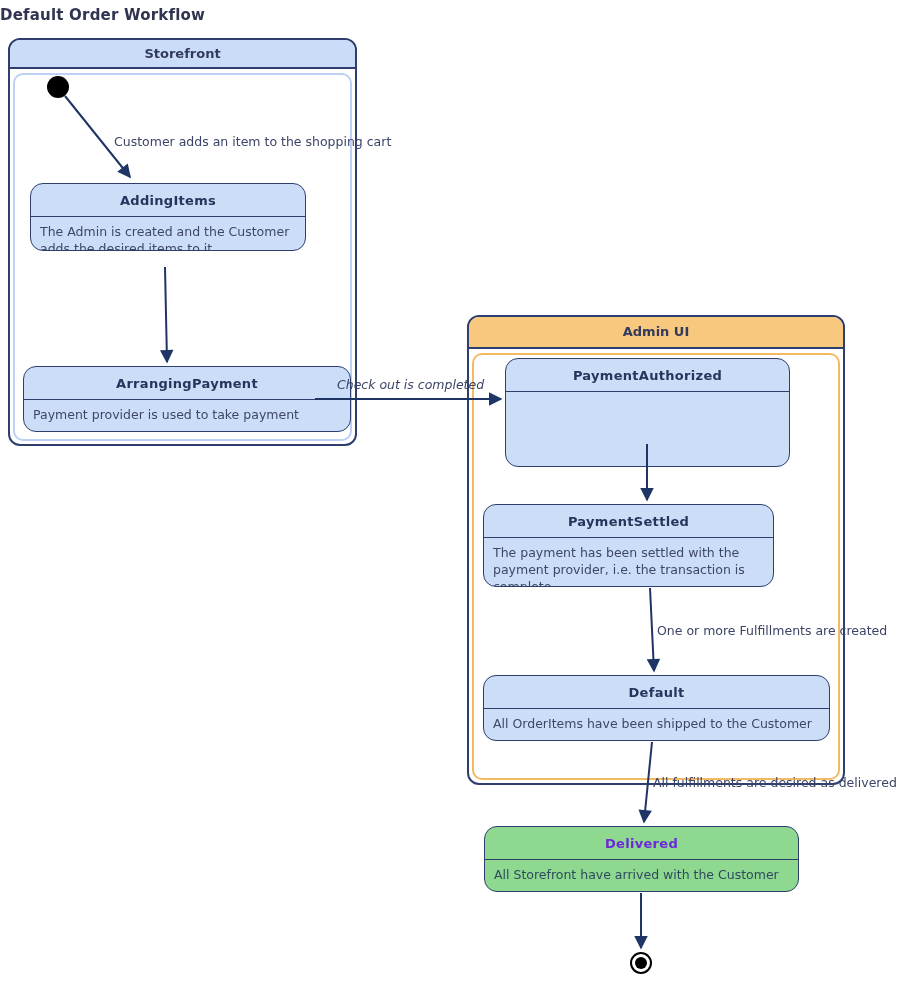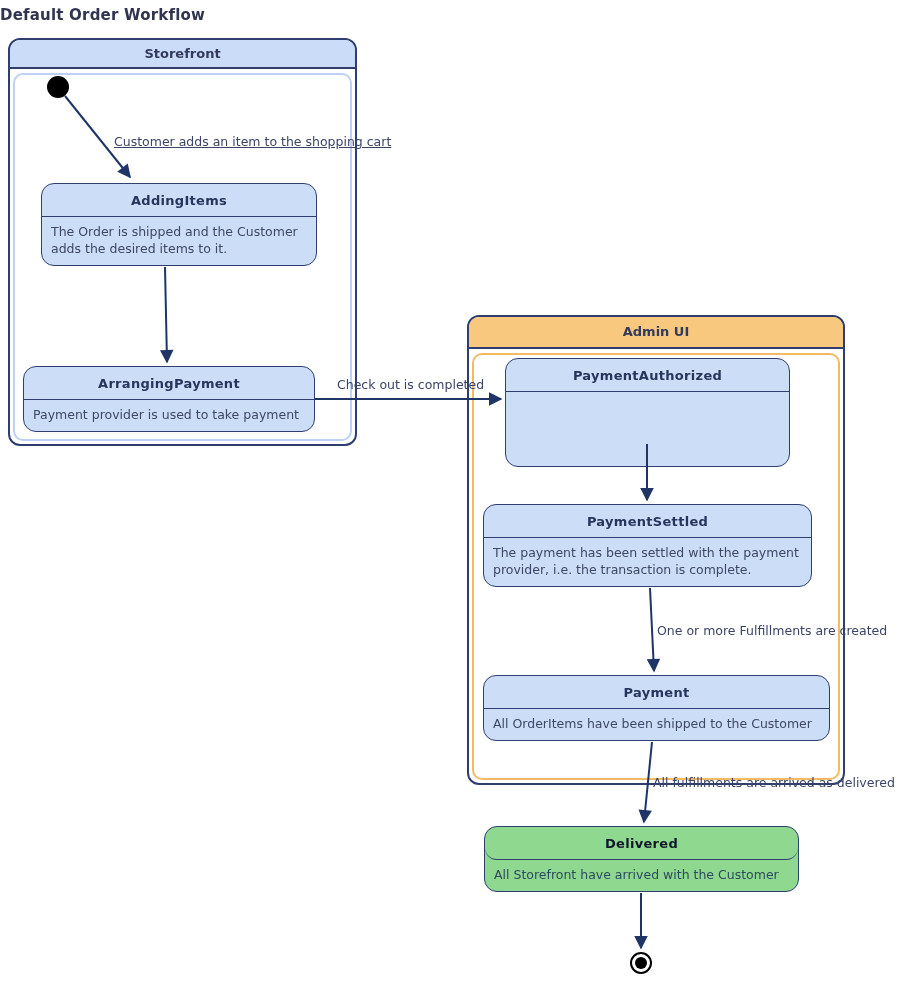--- a/index.html
+++ b/index.html
@@ -74,27 +74,27 @@
     border-bottom: 1px solid #2e3f6f;
     letter-spacing: 0.3px;
   }
   .state-desc {
     padding: 6px 9px 0 9px;
     font-size: 12.5px;
     line-height: 17px;
     color: #3e4865;
   }
   .state.green { background: #8fd88f; }
-  .state.green .state-title { color: #0f172a; border-radius: 12px; }
+  .state.green .state-title { color: #6d28d9; }
   .state.green .state-desc { color: #2e4a5e; }
 
-  .s-addingitems      { left: 41px;  top: 183px; width: 276px; height: 83px; }
-  .s-arrangingpayment { left: 23px;  top: 366px; width: 292px; height: 66px; }
+  .s-addingitems      { left: 30px;  top: 183px; width: 276px; height: 68px; }
+  .s-arrangingpayment { left: 23px;  top: 366px; width: 328px; height: 66px; }
   .s-paymentauthorized{ left: 505px; top: 358px; width: 285px; height: 109px; }
-  .s-paymentsettled   { left: 483px; top: 504px; width: 329px; height: 83px; }
+  .s-paymentsettled   { left: 483px; top: 504px; width: 291px; height: 83px; }
   .s-shipped          { left: 483px; top: 675px; width: 347px; height: 66px; }
   .s-delivered        { left: 484px; top: 826px; width: 315px; height: 66px; }
 
   
   .initial-state {
     position: absolute;
     left: 47px; top: 76px;
     width: 22px; height: 22px;
     background: #000000;
     border-radius: 50%;
@@ -132,22 +132,22 @@
   }
 
   
   .tlabel {
     position: absolute;
     font-size: 12.5px;
     color: #3b4466;
     white-space: nowrap;
     z-index: 6;
   }
-  .t-add      { left: 114px; top: 134px; text-decoration: underline; }
-  .t-checkout { left: 337px; top: 377px; }
+  .t-add      { left: 114px; top: 134px; }
+  .t-checkout { left: 337px; top: 377px; font-style: italic; }
   .t-fulfill  { left: 657px; top: 623px; }
   .t-deliver  { left: 653px; top: 775px; }
 </style>
 </head>
 <body>
 
 <div class="canvas">
 
   <div class="diagram-title">Default Order Workflow</div>
 
@@ -177,49 +177,49 @@
     <path class="edge" d="M165,267 L167,362" marker-end="url(#arrowhead)"></path>
     <path class="edge" d="M315,399 L501,399" marker-end="url(#arrowhead)"></path>
     <path class="edge" d="M647,444 L647,500" marker-end="url(#arrowhead)"></path>
     <path class="edge" d="M650,588 L654,671" marker-end="url(#arrowhead)"></path>
     <path class="edge" d="M652,742 L644,822" marker-end="url(#arrowhead)"></path>
     <path class="edge" d="M641,893 L641,948" marker-end="url(#arrowhead)"></path>
   </svg>
 
   <div class="state s-addingitems">
     <div class="state-title">AddingItems</div>
-    <div class="state-desc">The Order is shipped and the Customer adds the desired items to it.</div>
+    <div class="state-desc">The Admin is created and the Customer adds the desired items to it.</div>
   </div>
 
   <div class="state s-arrangingpayment">
     <div class="state-title">ArrangingPayment</div>
     <div class="state-desc">Payment provider is used to take payment</div>
   </div>
 
   <div class="state s-paymentauthorized">
     <div class="state-title">PaymentAuthorized</div>
   </div>
 
   <div class="state s-paymentsettled">
     <div class="state-title">PaymentSettled</div>
     <div class="state-desc">The payment has been settled with the payment provider, i.e. the transaction is complete.</div>
   </div>
 
   <div class="state s-shipped">
-    <div class="state-title">Payment</div>
+    <div class="state-title">Default</div>
     <div class="state-desc">All OrderItems have been shipped to the Customer</div>
   </div>
 
   <div class="state green s-delivered">
     <div class="state-title">Delivered</div>
     <div class="state-desc">All Storefront have arrived with the Customer</div>
   </div>
 
   <div class="tlabel t-add">Customer adds an item to the shopping cart</div>
   <div class="tlabel t-checkout">Check out is completed</div>
   <div class="tlabel t-fulfill">One or more Fulfillments are created</div>
-  <div class="tlabel t-deliver">All fulfillments are arrived as delivered</div>
+  <div class="tlabel t-deliver">All fulfillments are desired as delivered</div>
 
   <div class="final-state">
     <div class="final-dot"></div>
   </div>
 
 </div>
 
 </body></html>

